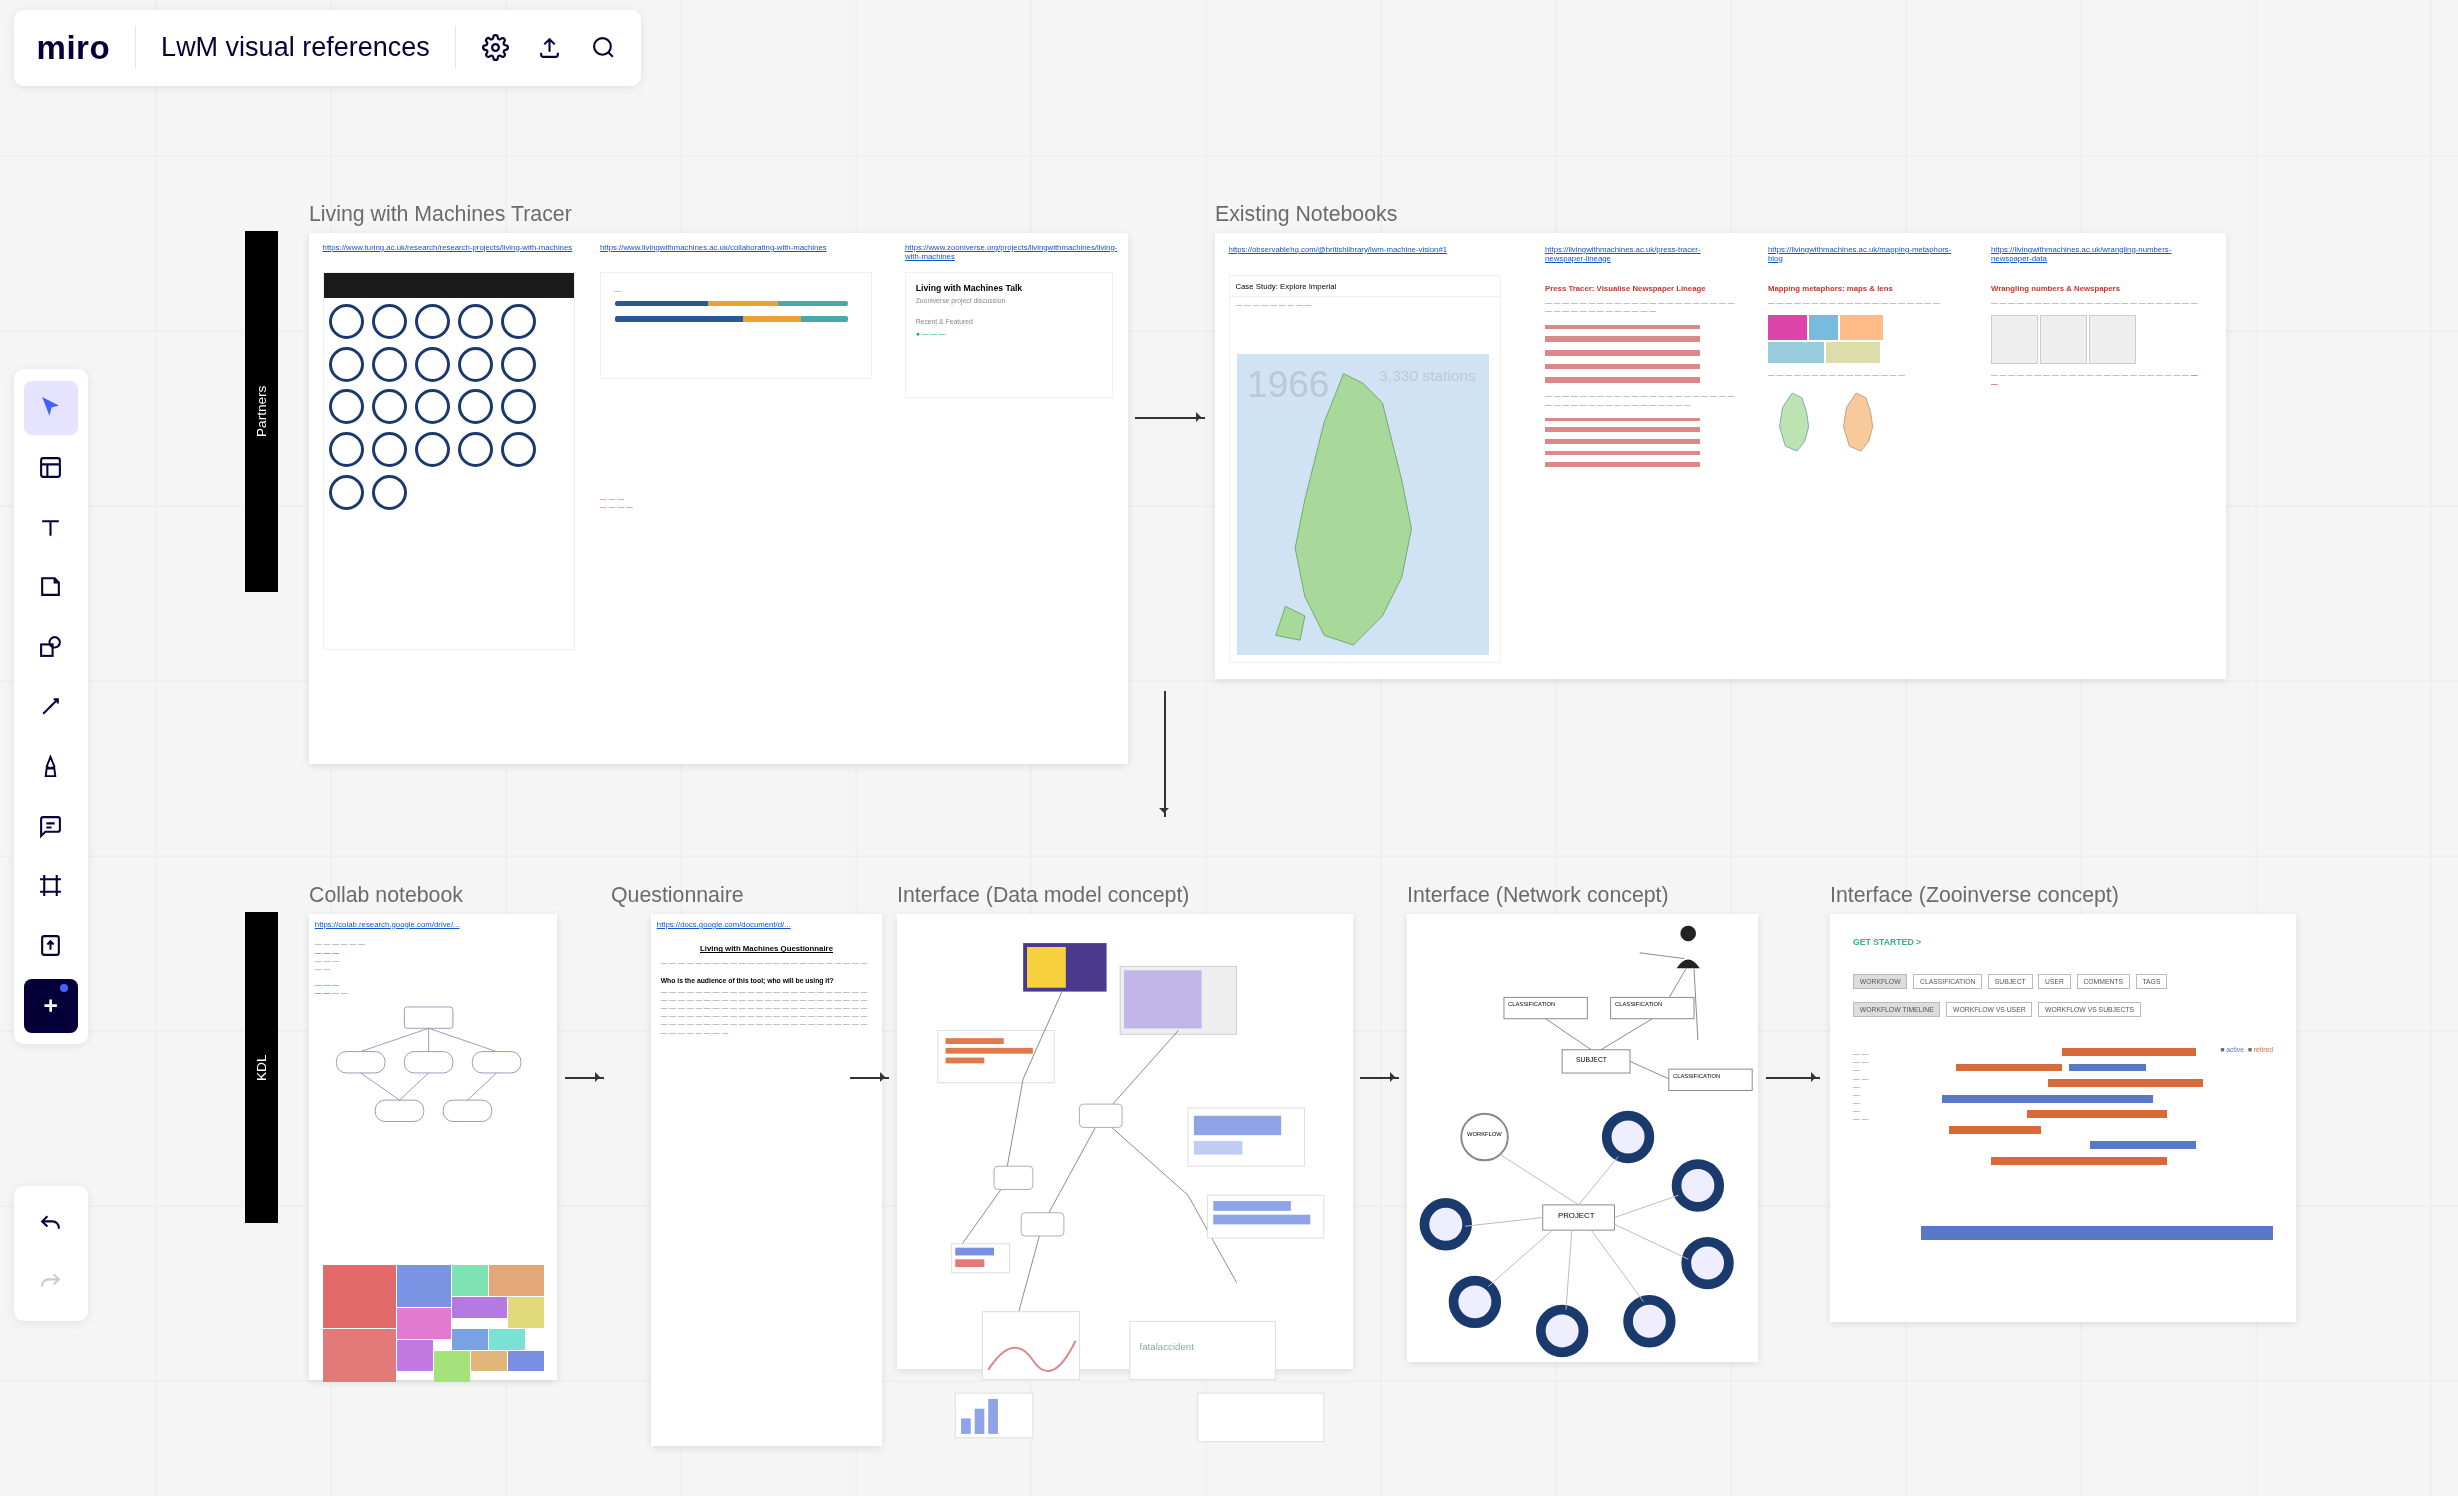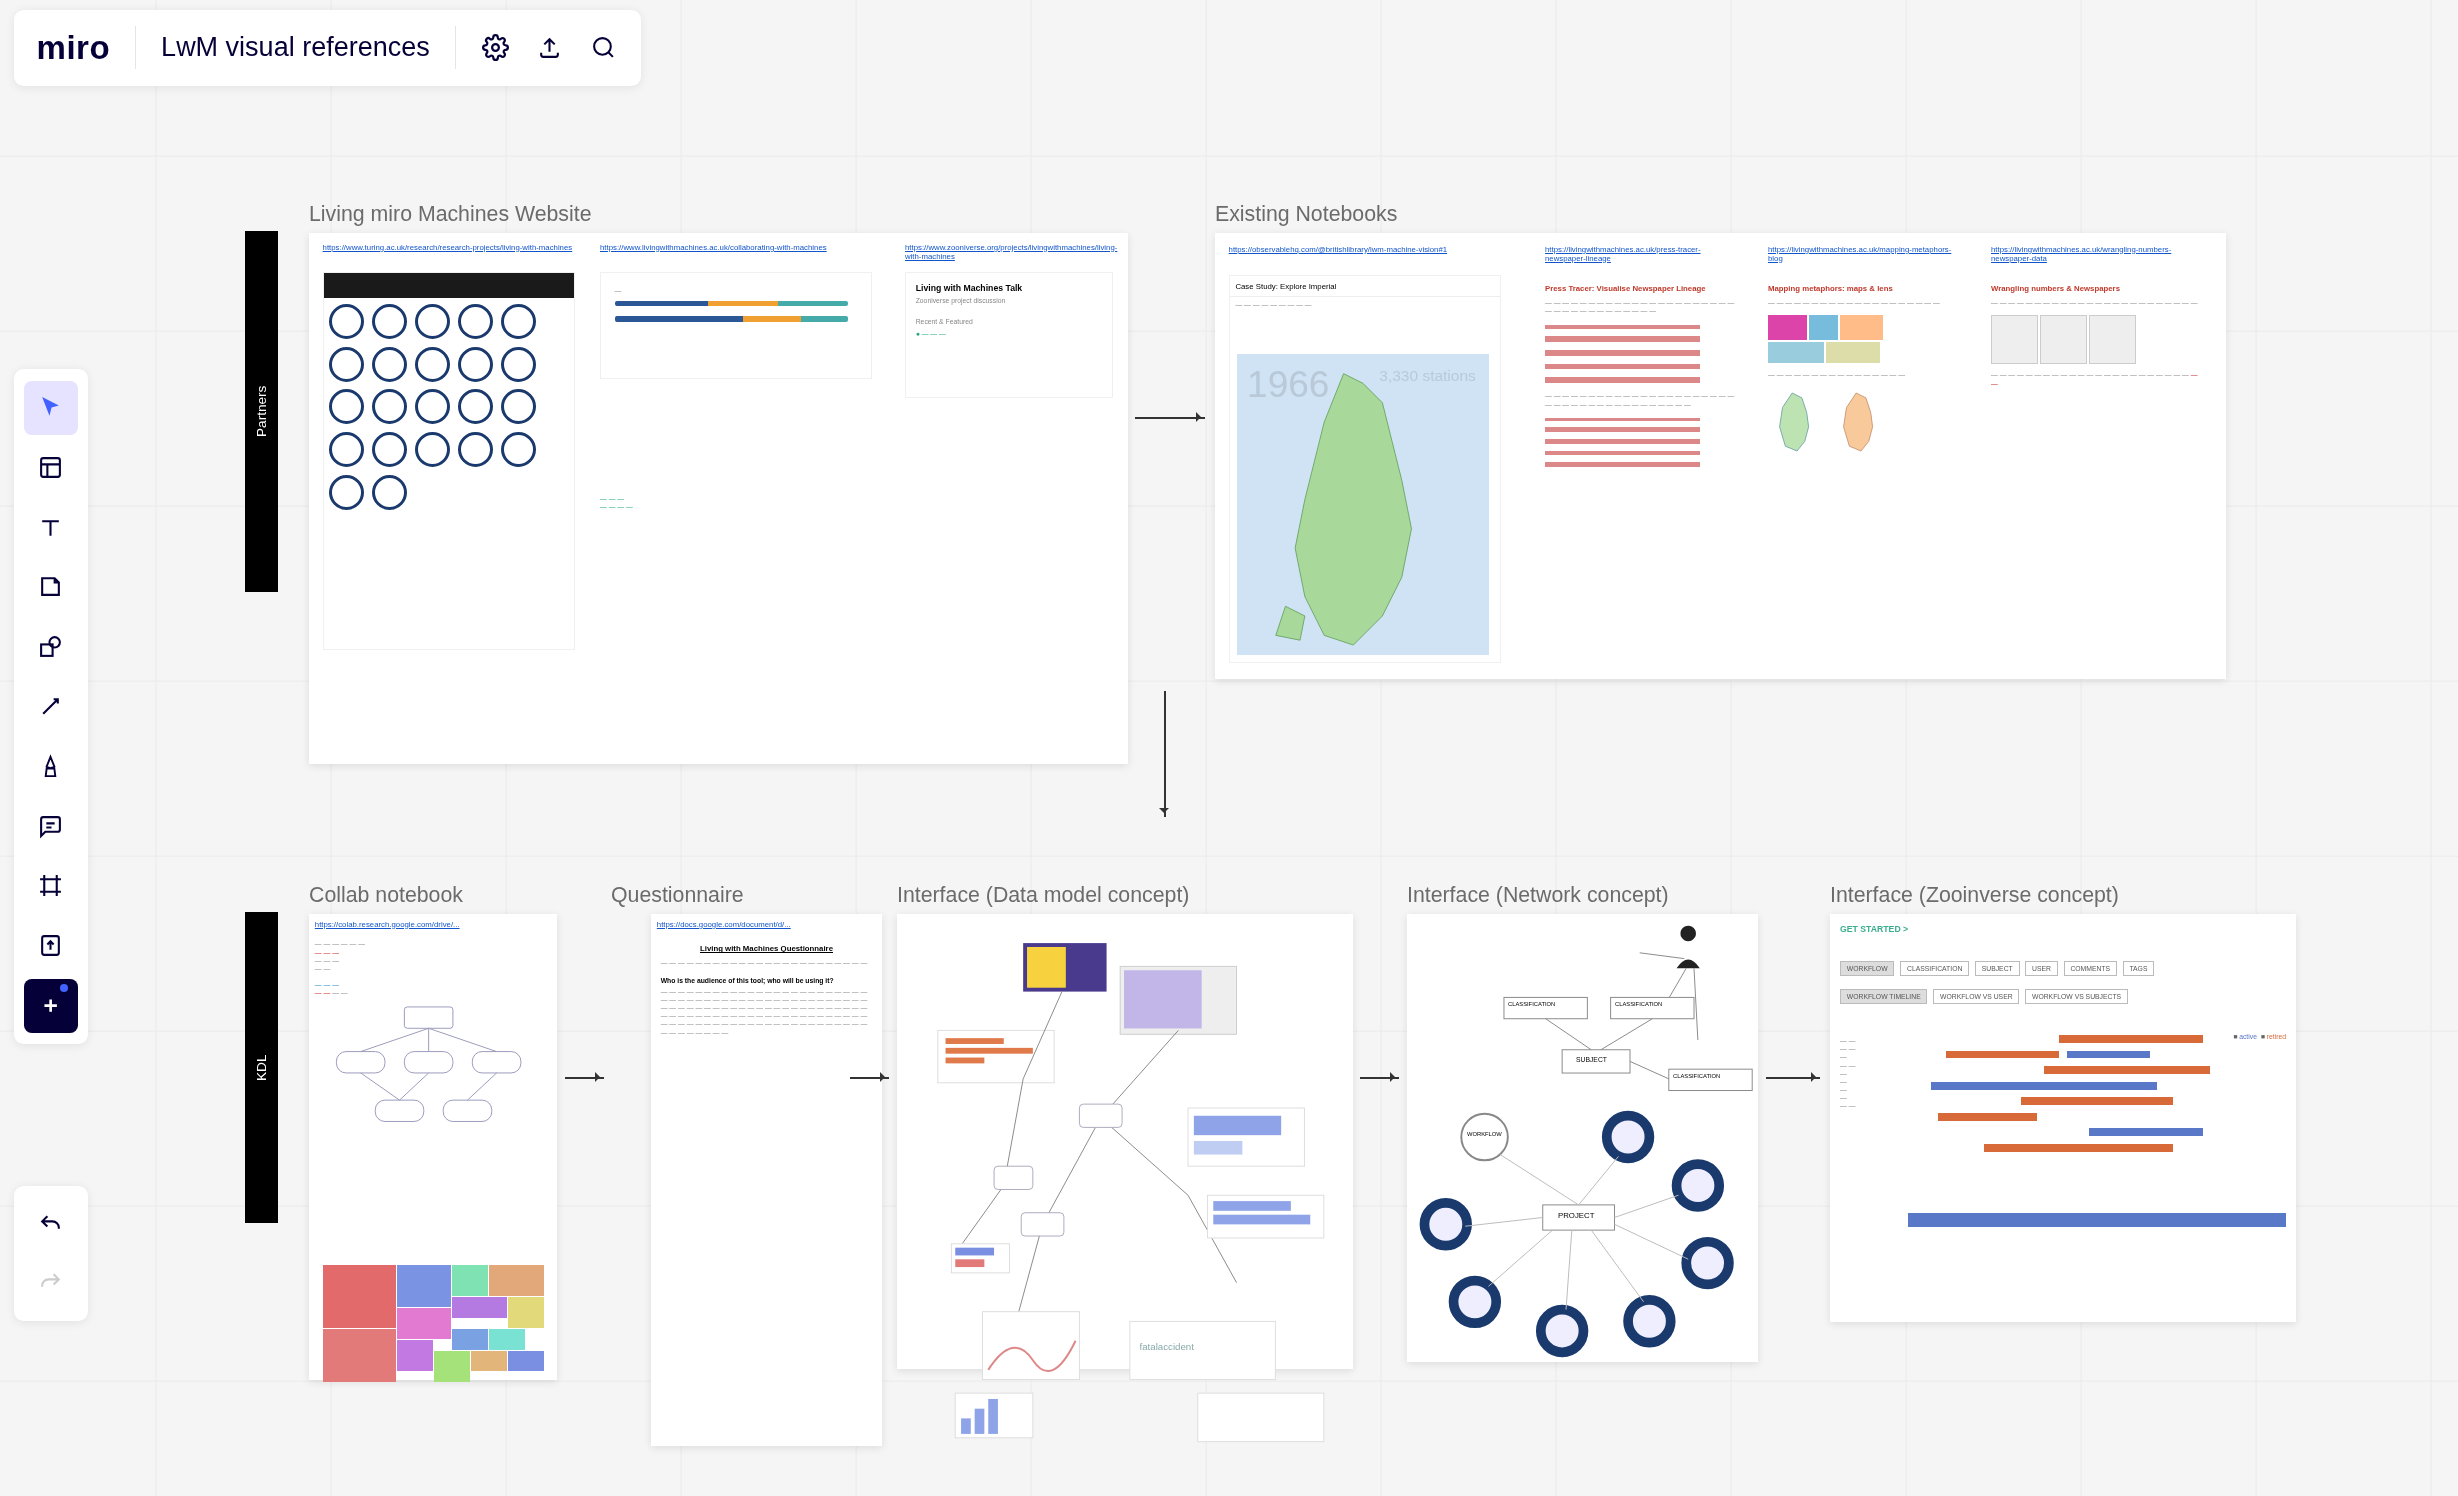--- a/index.html
+++ b/index.html
@@ -151,21 +151,21 @@
         <path d="m15 14 5-5-5-5M20 9H10a6 6 0 0 0-6 6v1"></path>
       </svg>
   </div>
 </div>
 
 <div class="canvas">
 
   <div class="sidelabel" style="left:245px; top:231px; height:361px; width:33px;">Partners</div>
   <div class="sidelabel" style="left:245px; top:912px; height:311px; width:33px;">KDL</div>
 
-  <div class="frame-label" style="left:309px; top:202px;">Living miro Machines Website</div>
+  <div class="frame-label" style="left:309px; top:202px;">Living with Machines Tracer</div>
   <div class="frame" style="left:309px; top:233px; width:819px; height:531px;">
     <div style="position:absolute; left:13.6px; top:9.7px;" class="tiny-link">https://www.turing.ac.uk/research/research-projects/living-with-machines</div>
     <div style="position:absolute; left:291px; top:9.7px;" class="tiny-link">https://www.livingwithmachines.ac.uk/collaborating-with-machines</div>
     <div style="position:absolute; left:596px; top:9.7px;" class="tiny-link">https://www.zooniverse.org/projects/livingwithmachines/living-with-machines</div>
 
     <div class="thumb" style="position:absolute; left:13.6px; top:39px; width:252px; height:378px;">
       <div style="background:#1a1a1a; height:25px;"></div>
       <div style="padding:5.8px; display:flex; flex-wrap:wrap; gap:7.8px;">
         <span class="circ" style="width:35px;height:35px;"></span>
           <span class="circ" style="width:35px;height:35px;"></span>
@@ -408,21 +408,21 @@
     <div style="position:absolute; left:208px; top:87px; font-size:5.8px;">CLASSIFICATION</div>
     <div style="position:absolute; left:169px; top:142px; font-size:6.8px;">SUBJECT</div>
     <div style="position:absolute; left:266px; top:159px; font-size:5.8px;">CLASSIFICATION</div>
     <div style="position:absolute; left:60px; top:217px; font-size:5.8px;">WORKFLOW</div>
     <div style="position:absolute; left:151px; top:297px; font-size:7.8px;">PROJECT</div>
   </div>
 
   <div class="arrow-h" style="left:1766px; top:1077px; width:54px;"></div>
 
   <div class="frame-label" style="left:1830px; top:883px;">Interface (Zooinverse concept)</div>
-  <div class="frame" style="left:1830px; top:914px; width:466px; height:408px; padding:10px;">
+  <div class="frame" style="left:1830px; top:914px; width:466px; height:408px; padding:23px;">
     <div class="zstart">GET STARTED &gt;</div>
     <div style="margin-top:27px; display:flex; gap:5.8px;">
       <span class="zbtn active">WORKFLOW</span>
       <span class="zbtn">CLASSIFICATION</span>
       <span class="zbtn">SUBJECT</span>
       <span class="zbtn">USER</span>
       <span class="zbtn">COMMENTS</span>
       <span class="zbtn">TAGS</span>
     </div>
     <div style="margin-top:13.6px; display:flex; gap:5.8px;">

